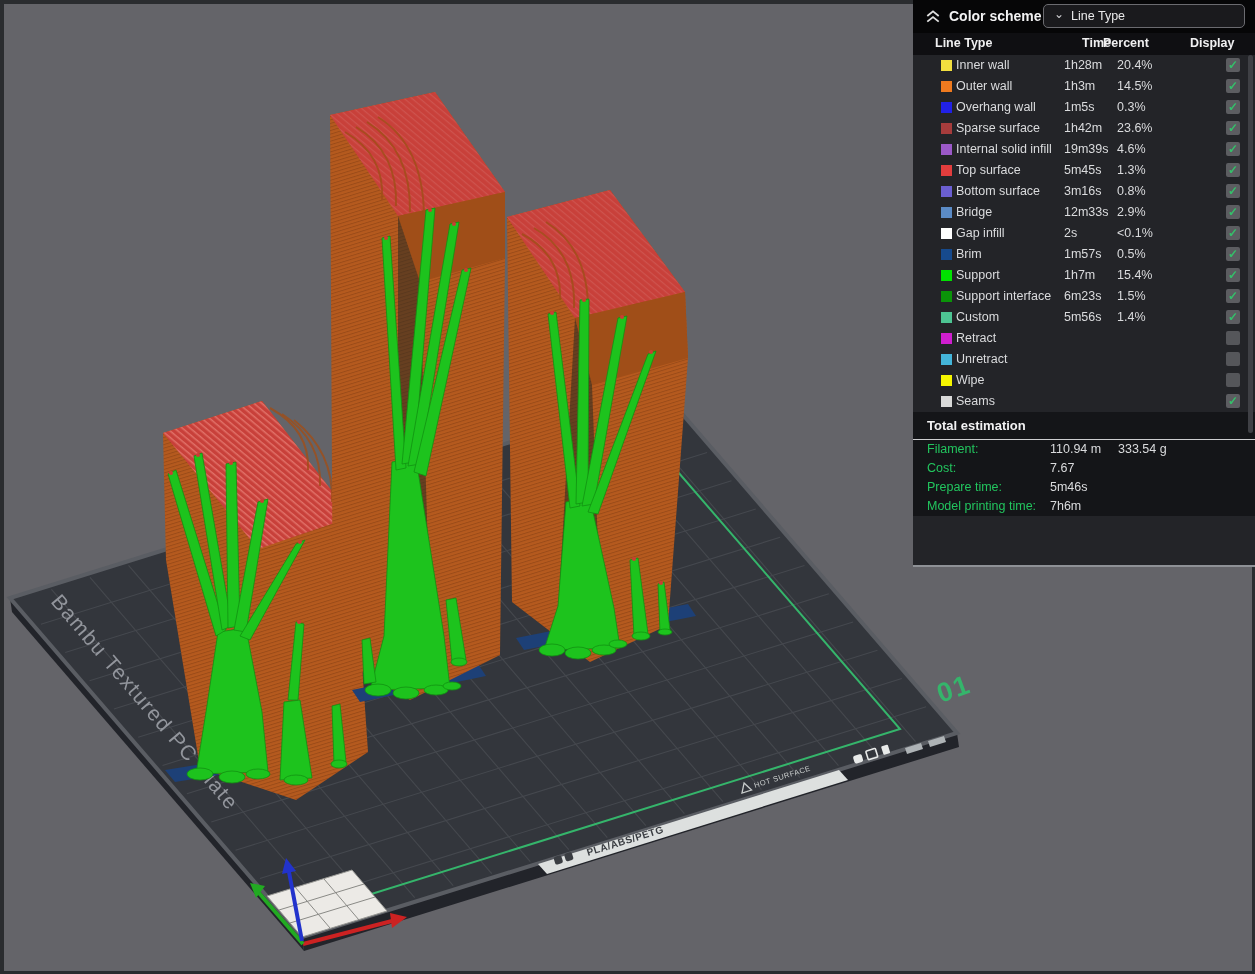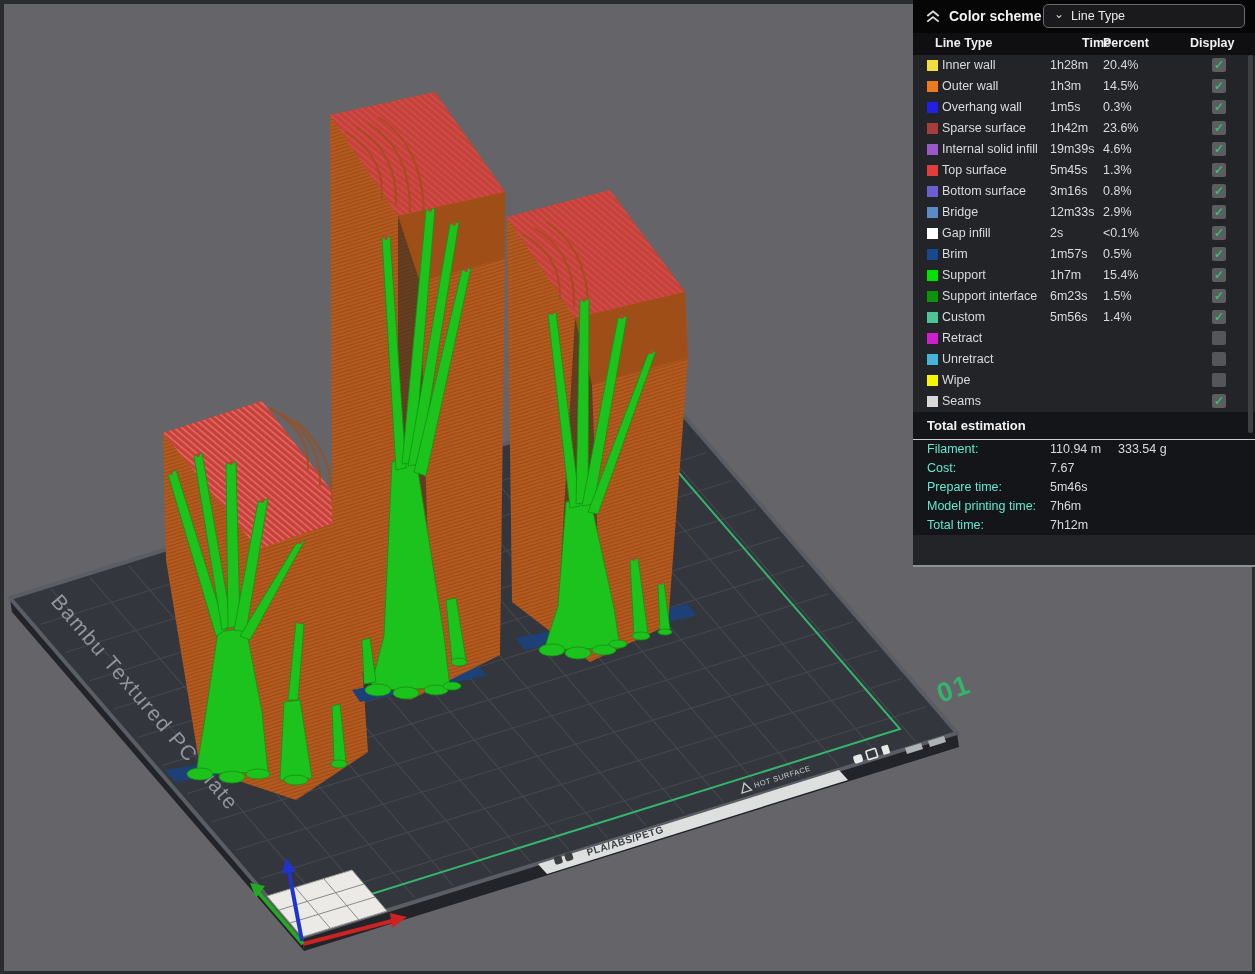--- a/index.html
+++ b/index.html
@@ -17,36 +17,36 @@
   .panel-header{position:relative;height:33px;background:#060607;}
   .collapse-btn{position:absolute;left:12px;top:9px;width:16px;height:15px;cursor:pointer;}
   .panel-title{position:absolute;left:36px;top:8px;font-weight:bold;font-size:14px;color:#f2f2f3;}
   .dropdown{position:absolute;left:130px;right:10px;top:4px;height:24px;border:1px solid #6b6b70;
             border-radius:5px;background:#1a1a1d;color:#e9e9ea;display:flex;align-items:center;
             gap:7px;padding-left:10px;box-sizing:border-box;}
   .dd-chevron{font-size:12px;color:#cfcfd2;line-height:10px;transform:translateY(-2px);}
   .cols-row{position:relative;height:22px;background:#0f0f12;font-weight:bold;color:#f0f0f1;}
   .cols-row span{position:absolute;top:3px;}
   .col-linetype{left:22px;} .col-time{left:121px;margin-left:48px;} .col-percent{left:190px;} .col-display{left:277px;}
-  .lt-rows{position:relative;background:#232428;}
+  .lt-rows{position:relative;background:#232428;padding-left:14px;}
   .lt-row{position:relative;height:21px;}
   .swatch{position:absolute;left:14px;top:5px;width:11px;height:11px;}
   .lt-label{position:absolute;left:29px;top:0;line-height:21px;white-space:nowrap;}
   .lt-time{position:absolute;left:137px;top:0;line-height:21px;}
   .lt-pct{position:absolute;left:190px;top:0;line-height:21px;}
   .cb{position:absolute;left:299px;top:3px;width:14px;height:14px;border-radius:2px;
       background:#55565a;text-align:center;line-height:14px;font-size:12px;font-weight:bold;
       color:transparent;cursor:pointer;}
   .cb.checked{background:#5c5d61;color:#35c06a;}
   .scrollbar{position:absolute;right:2px;top:55px;width:5px;height:380px;background:#3f4045;border-radius:3px;}
   .est{background:#141518;}
   .est-title{height:27px;line-height:27px;padding-left:14px;font-weight:bold;color:#f2f2f3;
              border-bottom:1px solid #cdced0;font-size:13px;}
   .est-row{position:relative;height:19px;}
-  .est-label{position:absolute;left:14px;line-height:19px;color:#5eead4;white-space:nowrap;}
+  .est-label{position:absolute;left:14px;line-height:19px;color:#22c55e;white-space:nowrap;}
   .est-v1{position:absolute;left:137px;line-height:19px;}
   .est-v2{position:absolute;left:205px;line-height:19px;}
 </style>
 </head>
 <body>
 
 <div class="stage">
 
   <svg class="scene" width="1255" height="974" viewBox="0 0 1255 974">
     <defs>
@@ -427,20 +427,16 @@
             <span class="est-v1">7.67</span>
           </div>
           <div class="est-row">
             <span class="est-label">Prepare time:</span>
             <span class="est-v1">5m46s</span>
           </div>
           <div class="est-row">
             <span class="est-label">Model printing time:</span>
             <span class="est-v1">7h6m</span>
           </div>
-          <div class="est-row">
-            <span class="est-label">Total time:</span>
-            <span class="est-v1">7h12m</span>
-          </div>
         </div>
     </div>
   </div>
 </div>
 
 </body></html>

